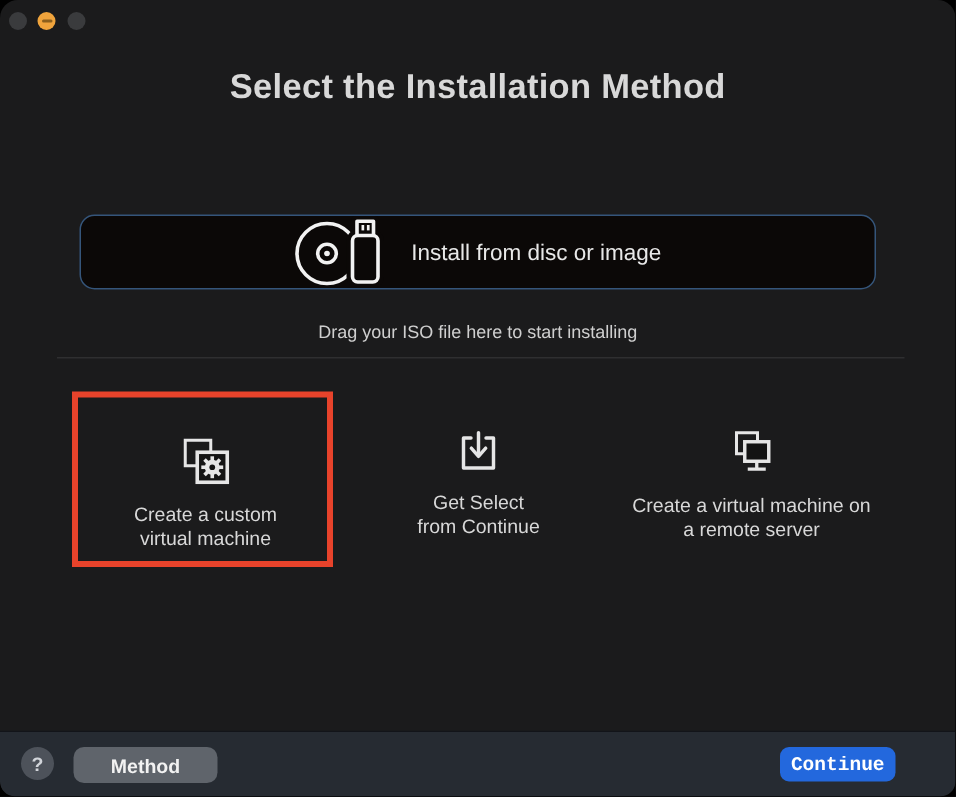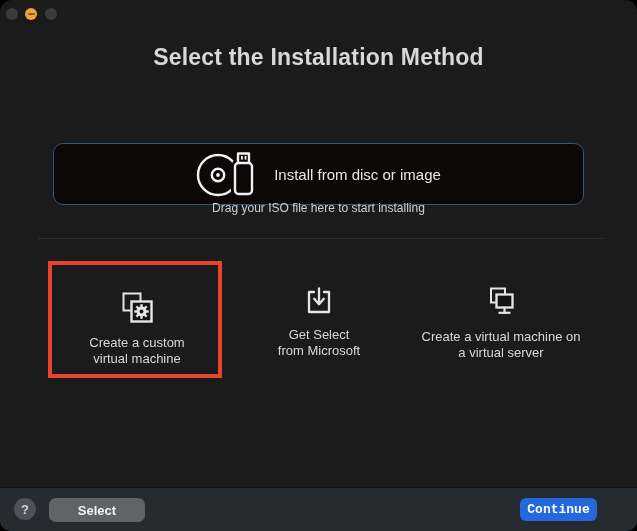--- a/index.html
+++ b/index.html
@@ -27,31 +27,31 @@
   }
 
   .page-title {
     position: absolute; top: 44px; left: 0; right: 0;
     text-align: center; font-size: 23px; font-weight: 700;
     color: #d8d8d8; letter-spacing: 0.2px;
   }
 
   
   .install-btn {
-    position: absolute; left: 53px; top: 143px; width: 531px; height: 62px;
+    position: absolute; left: 53px; top: 143px; width: 531px; height: 50px;
     background: #0b0807;
     border: 1.5px solid var(--focus-ring-blue, #35557a);
     border-radius: 10px;
     display: flex; align-items: center; justify-content: center; gap: 16px;
     cursor: pointer;
   }
   .install-btn .label { color: #e8e8e8; font-size: 15px; }
 
   .drag-hint {
-    position: absolute; top: 201px; left: 0; right: 0;
+    position: absolute; top: 214px; left: 0; right: 0;
     text-align: center; font-size: 12px; color: #cfcfcf;
   }
 
   .divider {
     position: absolute; top: 238px; left: 38px; right: 34px;
     height: 1px; background: #2f2f30;
   }
 
   
   .option {
@@ -171,42 +171,42 @@
   <div class="option o2">
     <span>
       <svg width="34" height="34" viewBox="0 0 34 34">
         <path d="M12,8 H7 V28 H27 V8 H22" fill="none" stroke="#e6e6e6" stroke-width="2.3" stroke-linejoin="round" stroke-linecap="round"></path>
         <line x1="17" y1="4.5" x2="17" y2="19.5" stroke="#e6e6e6" stroke-width="2.3" stroke-linecap="round"></line>
         <path d="M12.2,14.8 L17,20.2 L21.8,14.8" fill="none" stroke="#e6e6e6" stroke-width="2.3" stroke-linejoin="round" stroke-linecap="round"></path>
       </svg>
     </span>
     <div class="opt-label">
       <div>Get Select</div>
-      <div>from Microsoft</div>
+      <div>from Continue</div>
     </div>
   </div>
 
   <div class="option o3">
     <span>
       <svg width="36" height="36" viewBox="0 0 36 36">
         <rect x="8" y="4.5" width="14" height="14" fill="none" stroke="#e6e6e6" stroke-width="2"></rect>
         <rect x="13.5" y="10.5" width="16" height="13" fill="#141414" stroke="#e6e6e6" stroke-width="2.3"></rect>
         <line x1="21.5" y1="23.5" x2="21.5" y2="28" stroke="#e6e6e6" stroke-width="2.2"></line>
         <line x1="15.5" y1="28.8" x2="27.5" y2="28.8" stroke="#e6e6e6" stroke-width="2.2"></line>
       </svg>
     </span>
     <div class="opt-label">
       <div>Create a virtual machine on</div>
-      <div>a virtual server</div>
+      <div>a remote server</div>
     </div>
   </div>
 
   <div class="annotation-box"></div>
 
   <div class="footer">
     <button class="help-btn">
       <span>?</span>
     </button>
-    <button class="cancel-btn">Select</button>
+    <button class="cancel-btn">Method</button>
     <button class="continue-btn">Continue</button>
   </div>
 
 </div>
 
 </body></html>

